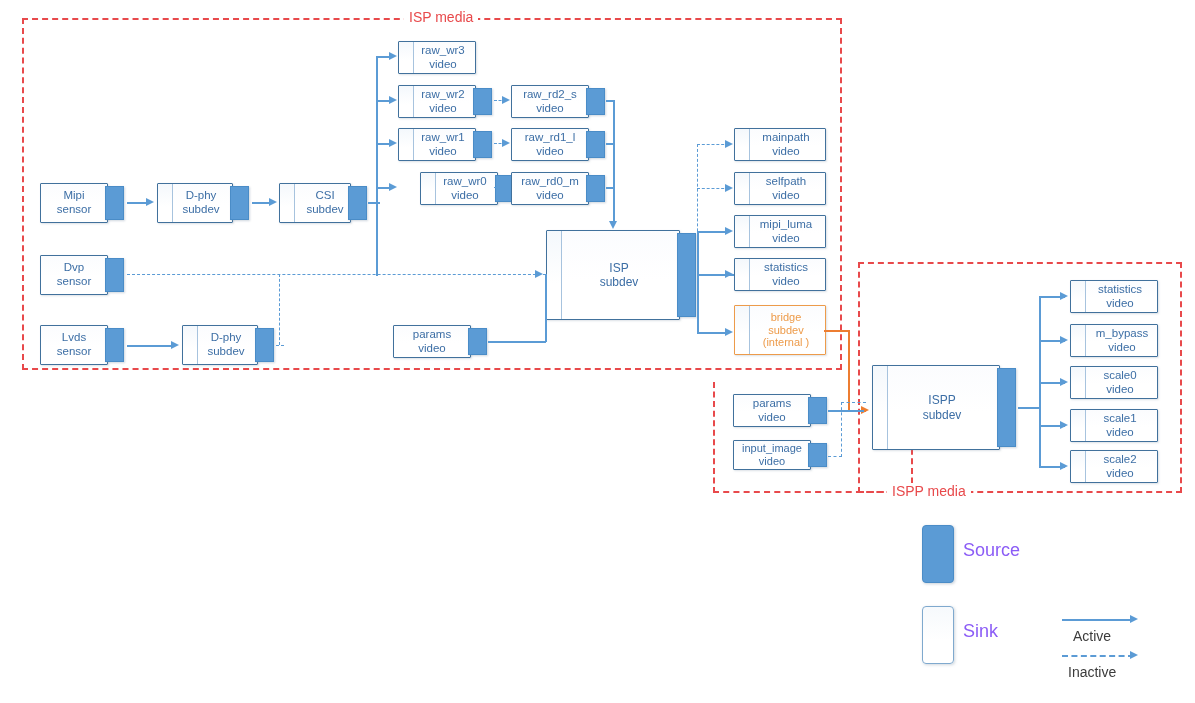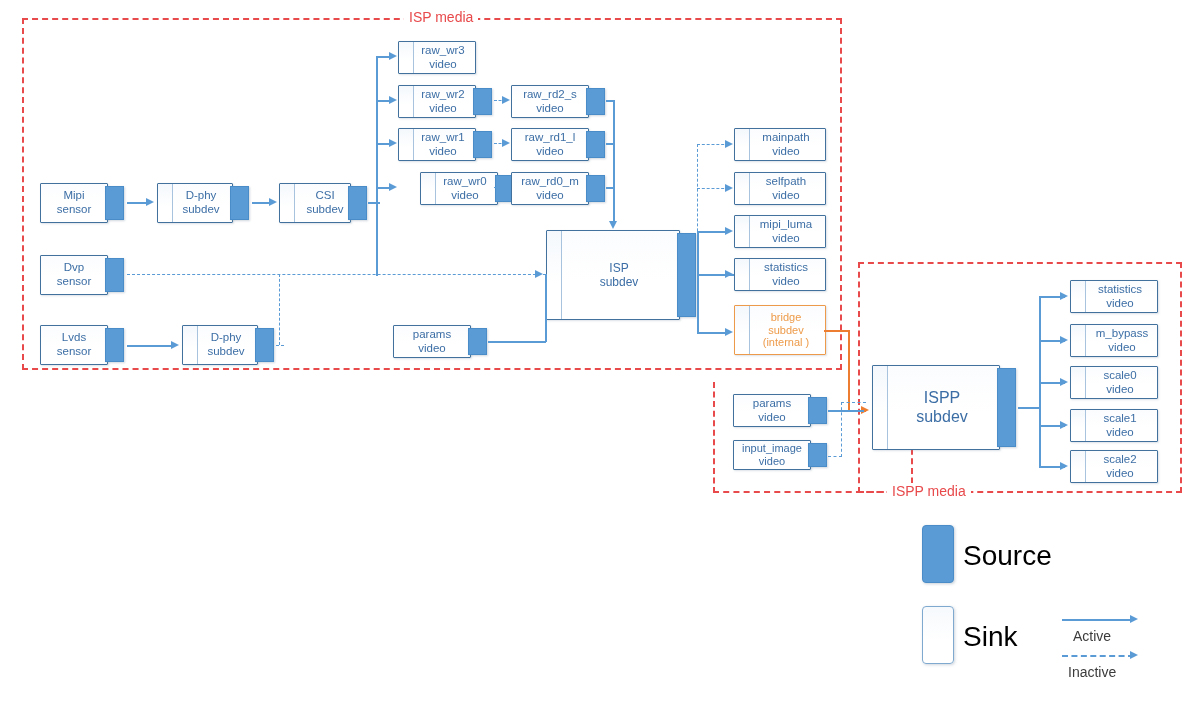--- a/index.html
+++ b/index.html
@@ -88,21 +88,21 @@
     position:absolute;width:30px;height:56px;background:#5B9BD5;
     border:1px solid #4A8CC7;border-radius:4px;
     box-shadow:1px 1px 3px rgba(120,140,160,.4);
   }
   .legend-sink{
     position:absolute;width:30px;height:56px;
     background:linear-gradient(180deg,#f6f9fc 0%,#ffffff 60%);
     border:1px solid #7FA9CE;border-radius:4px;
     box-shadow:1px 1px 3px rgba(120,140,160,.35);
   }
-  .legend-text{position:absolute;color:#000000;font-size:28px;}
+  .legend-text{position:absolute;color:#8b5cf6;font-size:18px;}
   .legend-entity{
     position:absolute;width:80px;height:46px;
     border:1px solid #5B9BD5;
     background:linear-gradient(180deg,#fafcfe 0%,#ffffff 60%);
     display:flex;align-items:center;justify-content:center;
     color:#3C6EA5;font-size:12.5px;
     box-shadow:1px 1px 2px rgba(120,140,160,.25);
   }
   .legend-line{position:absolute;height:1.8px;width:72px;background:#5B9BD5;}
   .legend-line.dashed{height:0;background:transparent;border-top:2px dashed #5B9BD5;}
@@ -261,21 +261,21 @@
   <div class="edge h" style="left:828px;top:410px;width:36px;"></div>
 
   <div class="entity source" style="left:733px;top:440px;width:78px;height:30px;">
     <span class="lbl" style="font-size:11px;"><span>input_image</span><br><span>video</span></span>
   </div>
   <div class="edge dash-h" style="left:828px;top:456px;width:14px;"></div>
   <div class="edge dash-v" style="left:841px;top:402px;height:55px;"></div>
   <div class="edge dash-h" style="left:841px;top:402px;width:25px;"></div>
 
   <div class="entity sink source" style="left:872px;top:365px;width:128px;height:85px;">
-    <span class="lbl" style="margin-left:12px;font-size:16px;"><span>ISPP</span><br><span>subdev</span></span>
+    <span class="lbl" style="margin-left:12px;font-size:12px;"><span>ISPP</span><br><span>subdev</span></span>
   </div>
 
   <div class="edge h" style="left:1018px;top:407px;width:22px;"></div>
   <div class="edge v" style="left:1039px;top:296px;height:170px;"></div>
 
   <div class="edge h" style="left:1039px;top:296px;width:26px;"></div>
   <div class="arrow" style="left:1060px;top:292px;"></div>
   <div class="edge h" style="left:1039px;top:340px;width:26px;"></div>
   <div class="arrow" style="left:1060px;top:336px;"></div>
   <div class="edge h" style="left:1039px;top:382px;width:26px;"></div>

